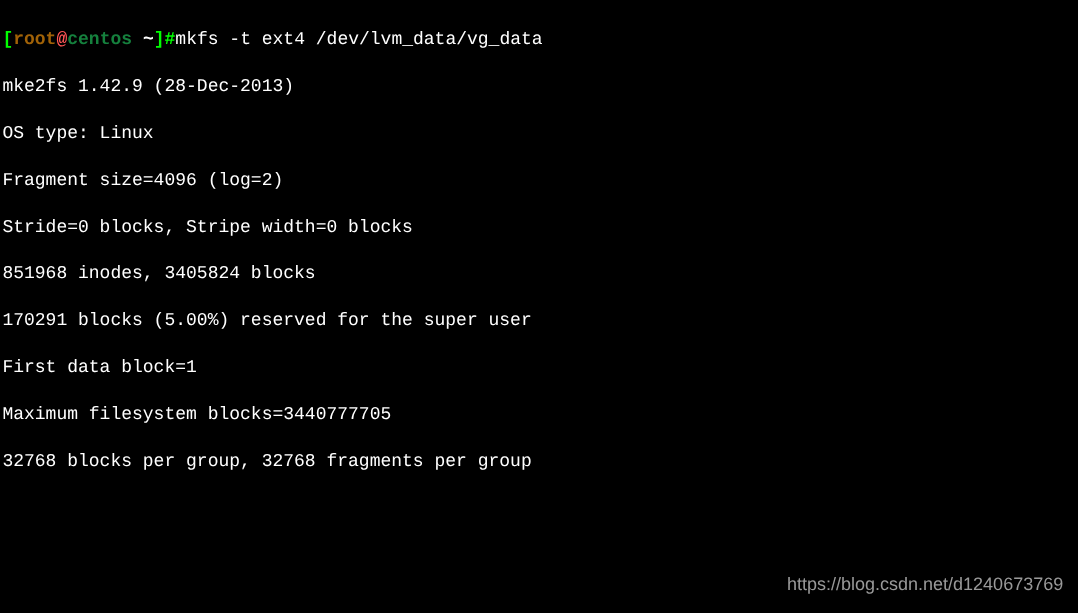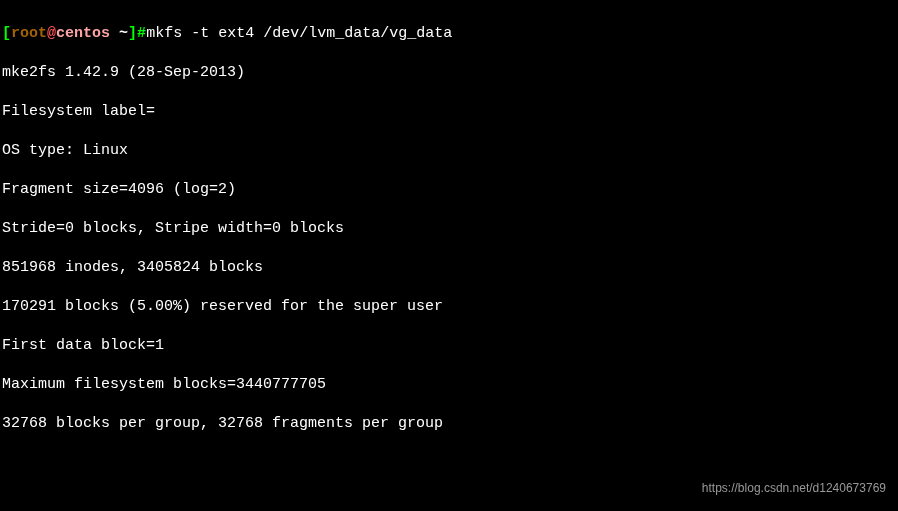--- a/index.html
+++ b/index.html
@@ -28,21 +28,21 @@
     }
     .prompt-user {
       color: #a16207;
       font-weight: bold;
     }
     .prompt-at {
       color: #ff5555;
       font-weight: bold;
     }
     .prompt-host {
-      color: #fca5a5;
+      color: #15803d;
       font-weight: bold;
     }
     .prompt-dir {
       color: #ffffff;
       font-weight: bold;
     }
     .prompt-end {
       color: #00ff00;
       font-weight: bold;
     }
@@ -52,33 +52,32 @@
     }
     .output {
       color: #fff;
     }
     .watermark {
       position: absolute;
       bottom: 14px;
       right: 12px;
       color: #999;
       font-family: Arial, sans-serif;
-      font-size: 12px;
+      font-size: 15px;
     }
     .line {
       display: block;
     }
   </style>
 </head>
 <body>
 
 <div class="terminal">
 <span class="line"><span class="prompt-bracket">[</span><span class="prompt-user">root</span><span class="prompt-at">@</span><span class="prompt-host">centos</span><span> </span><span class="prompt-dir">~</span><span class="prompt-bracket">]</span><span class="prompt-end">#</span><span class="command">mkfs -t ext4 /dev/lvm_data/vg_data</span></span>
-<span class="line output">mke2fs 1.42.9 (28-Sep-2013)</span>
-<span class="line output">Filesystem label=</span>
+<span class="line output">mke2fs 1.42.9 (28-Dec-2013)</span>
 <span class="line output">OS type: Linux</span>
 <span class="line output">Fragment size=4096 (log=2)</span>
 <span class="line output">Stride=0 blocks, Stripe width=0 blocks</span>
 <span class="line output">851968 inodes, 3405824 blocks</span>
 <span class="line output">170291 blocks (5.00%) reserved for the super user</span>
 <span class="line output">First data block=1</span>
 <span class="line output">Maximum filesystem blocks=3440777705</span>
 <span class="line output">32768 blocks per group, 32768 fragments per group</span>
 
 

